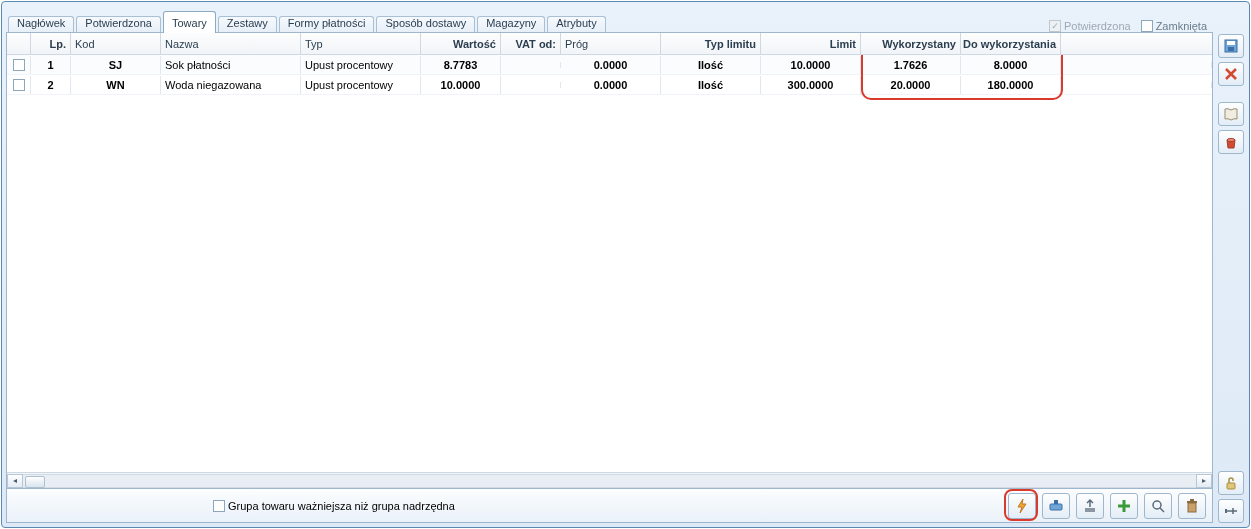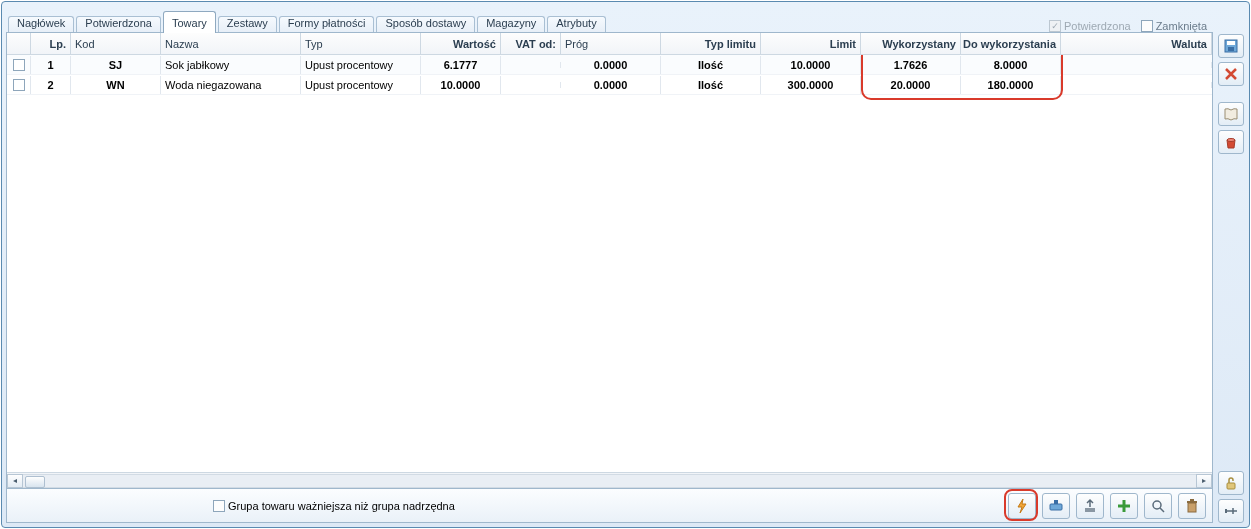--- a/index.html
+++ b/index.html
@@ -294,32 +294,31 @@
           <div class="hdr cell col-kod">Kod</div>
           <div class="hdr cell col-naz">Nazwa</div>
           <div class="hdr cell col-typ">Typ</div>
           <div class="hdr cell col-war right">Wartość</div>
           <div class="hdr cell col-vat right">VAT od:</div>
           <div class="hdr cell col-prog">Próg</div>
           <div class="hdr cell col-tlim right">Typ limitu</div>
           <div class="hdr cell col-lim right">Limit</div>
           <div class="hdr cell col-wyk right">Wykorzystany</div>
           <div class="hdr cell col-dow right">Do wykorzystania</div>
-          <div class="hdr cell col-wal right">Waluta</div>
         </div>
         <div class="grid-body">
           <div class="grid-row">
             <div class="cell col-chk">
                 <span class="row-check"></span>
               </div>
             <div class="cell col-lp right">1</div>
             <div class="cell col-kod right">SJ</div>
-            <div class="cell col-naz">Sok jabłkowy</div>
+            <div class="cell col-naz">Sok płatności</div>
             <div class="cell col-typ">Upust procentowy</div>
-            <div class="cell col-war right">6.1777</div>
+            <div class="cell col-war right">8.7783</div>
             <div class="cell col-vat right"></div>
             <div class="cell col-prog right">0.0000</div>
             <div class="cell col-tlim right">Ilość</div>
             <div class="cell col-lim right">10.0000</div>
             <div class="cell col-wyk right">1.7626</div>
             <div class="cell col-dow right">8.0000</div>
             <div class="cell col-wal right"></div>
           </div>
           <div class="grid-row">
             <div class="cell col-chk">

